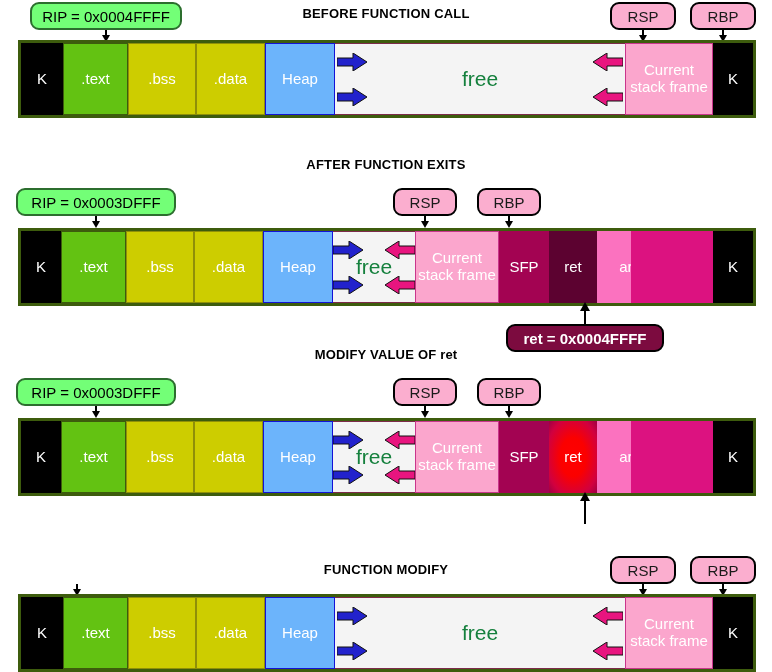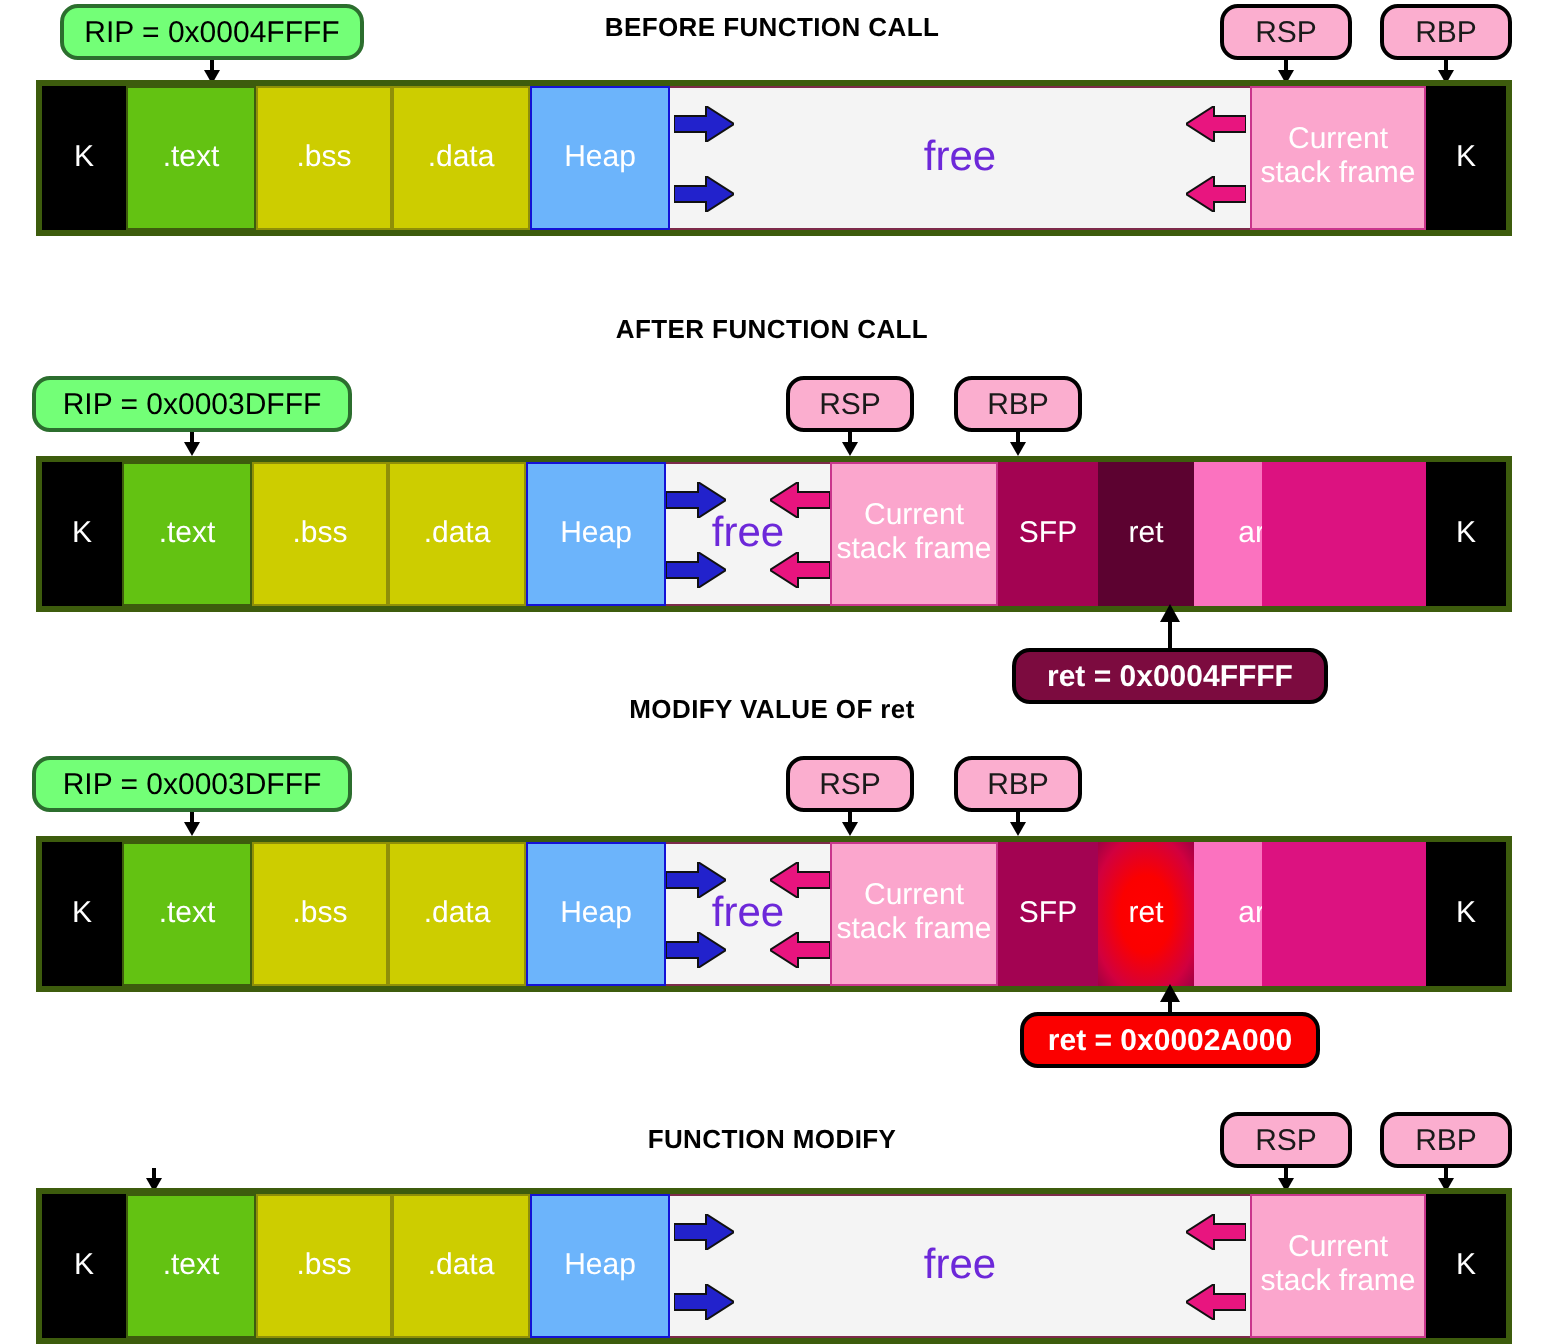--- a/index.html
+++ b/index.html
@@ -41,21 +41,21 @@
     text-align:center;
     line-height:1.12;
     overflow:hidden;
   }
   .seg.k{background:#000000;}
   .seg.text{background:#63c212;border:1px solid #3d5c0d;}
   .seg.bss,.seg.data{background:#cdcd00;border:1px solid #8f8f08;}
   .seg.heap{background:#6cb4fb;border:1px solid #1412d6;}
   .seg.free{
     background:#f4f4f4;
-    color:#6d28d9;
+    color:#15803d;
     border-top:1px solid #7d2a4a;
     border-bottom:1px solid #7d2a4a;
   }
   .seg.csf{background:#fba6cd;border:1px solid #c9368c;}
   .seg.sfp{background:#a30352;}
   .seg.ret{background:#5c0230;}
   .seg.ret-hot{
     background:radial-gradient(ellipse at 50% 50%, #ff0000 0%, #fb0000 38%, #d1003f 78%, #9e0044 100%);
   }
   .seg.arg{background:#fb72bf;padding-left:32px;}
@@ -170,21 +170,21 @@
       <span>Current stack frame</span>
       </div>
     <div class="seg k" style="width:40px;">
       <span>K</span>
       </div>
   </div>
 </div>
 
 <div class="panel" style="top:150px;height:195px;">
 
-  <div class="title" style="left:0;width:772px;top:7px;">AFTER FUNCTION CALL</div>
+  <div class="title" style="left:0;width:772px;top:7px;">AFTER FUNCTION EXITS</div>
 
   <div class="box green" style="left:16px;top:38px;width:160px;height:28px;">
     <span>RIP = 0x0003DFFF</span>
   </div>
 
   <div class="box pink" style="left:393px;top:38px;width:64px;height:28px;">
     <span>RSP</span>
   </div>
   <div class="box pink" style="left:477px;top:38px;width:64px;height:28px;">
     <span>RBP</span>
@@ -371,23 +371,20 @@
       <span>K</span>
       </div>
   </div>
 
   <div class="conn" style="left:577px;top:152px;">
     <svg width="16" height="32" viewBox="0 0 16 32">
         <line x1="8" y1="32" x2="8" y2="7" stroke="#000" stroke-width="2"></line>
         <polygon points="8,0 3,9 13,9" fill="#000"></polygon>
       </svg>
   </div>
-  <div class="box red" style="left:510px;top:166px;width:150px;height:28px;">
-    <span>ret = 0x0002A000</span>
-  </div>
 </div>
 
 <div class="panel" style="top:540px;height:132px;">
 
   <div class="title" style="left:0;width:772px;top:22px;">FUNCTION MODIFY</div>
 
 
   <div class="box pink" style="left:610px;top:16px;width:66px;height:28px;">
     <span>RSP</span>
   </div>

